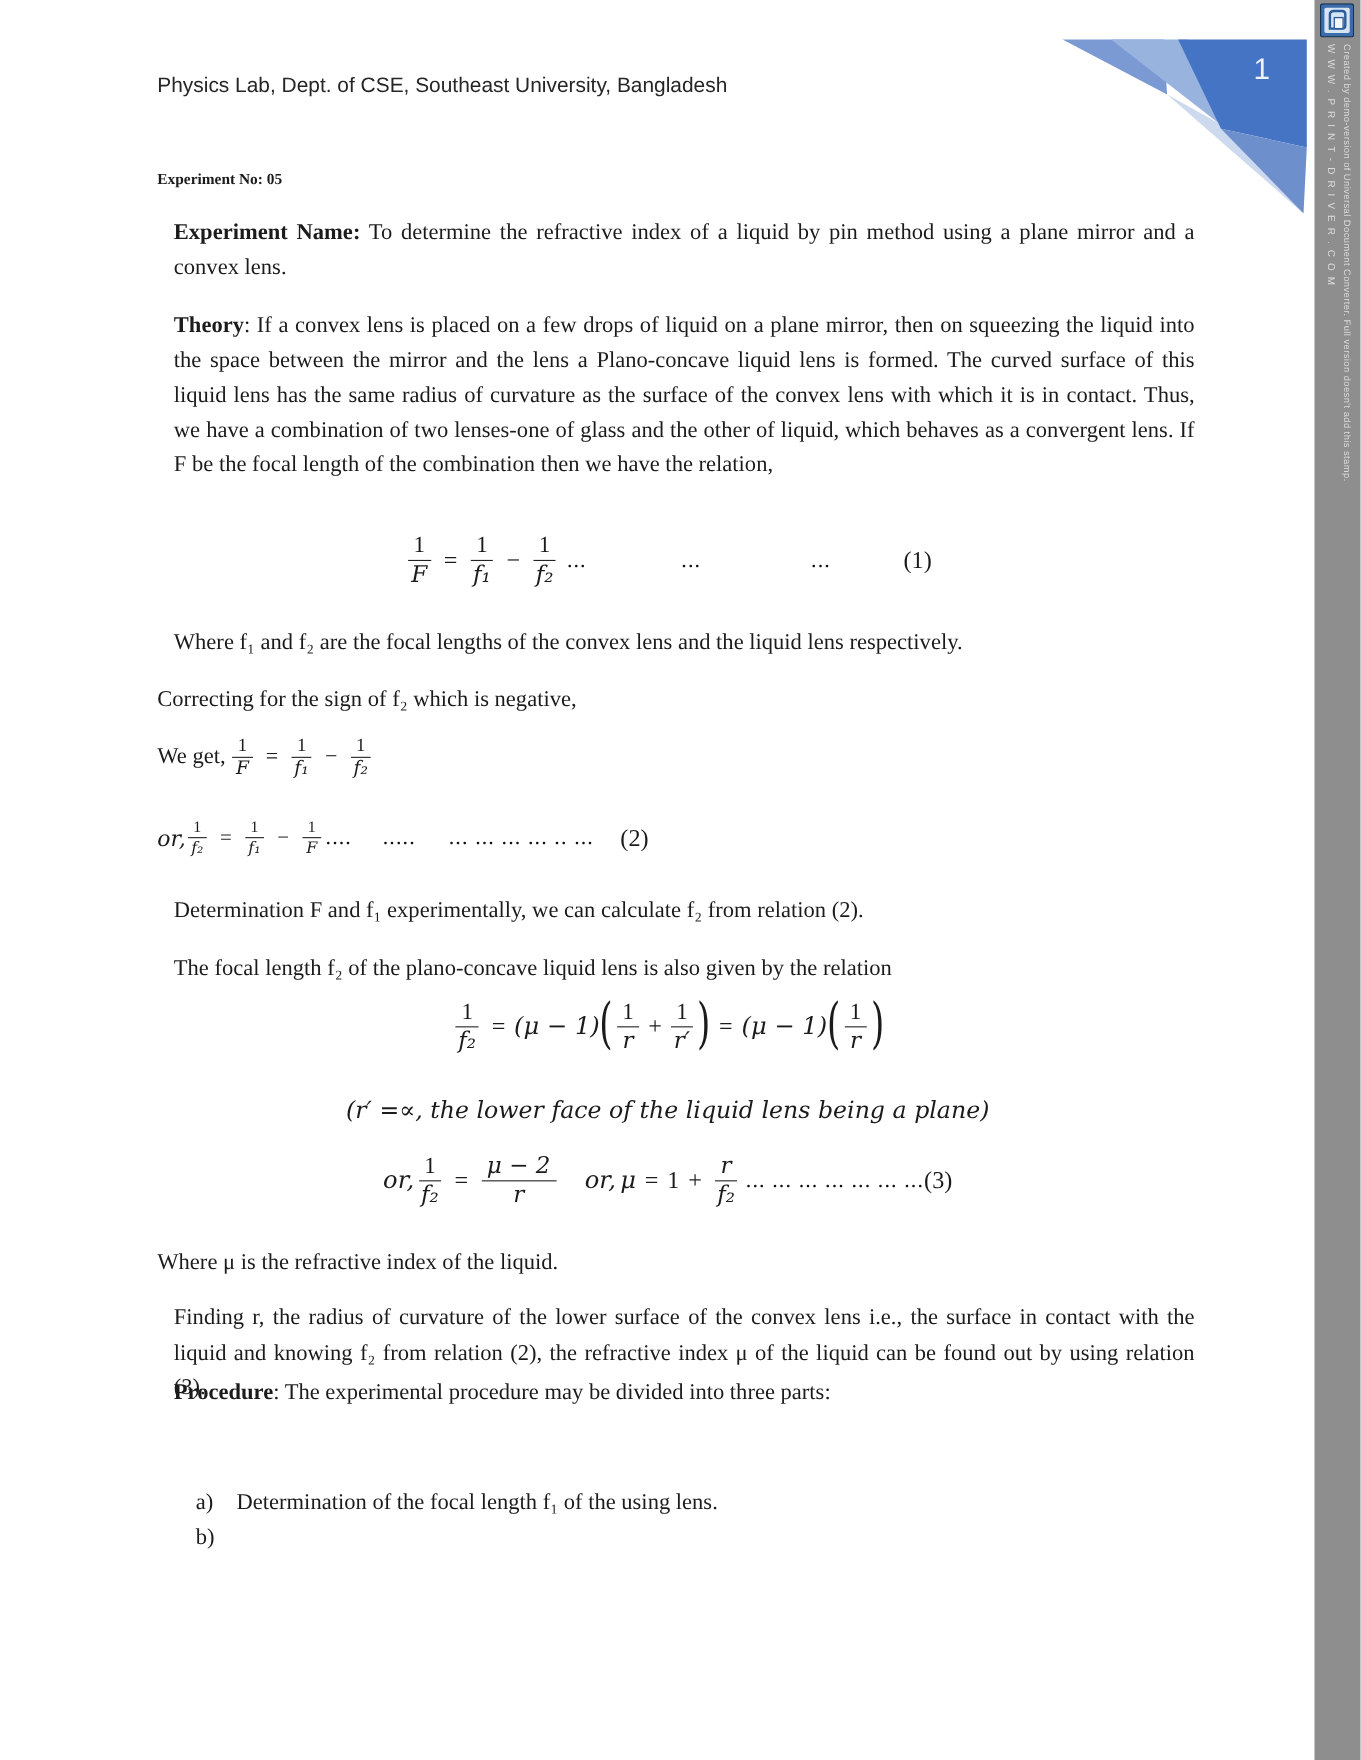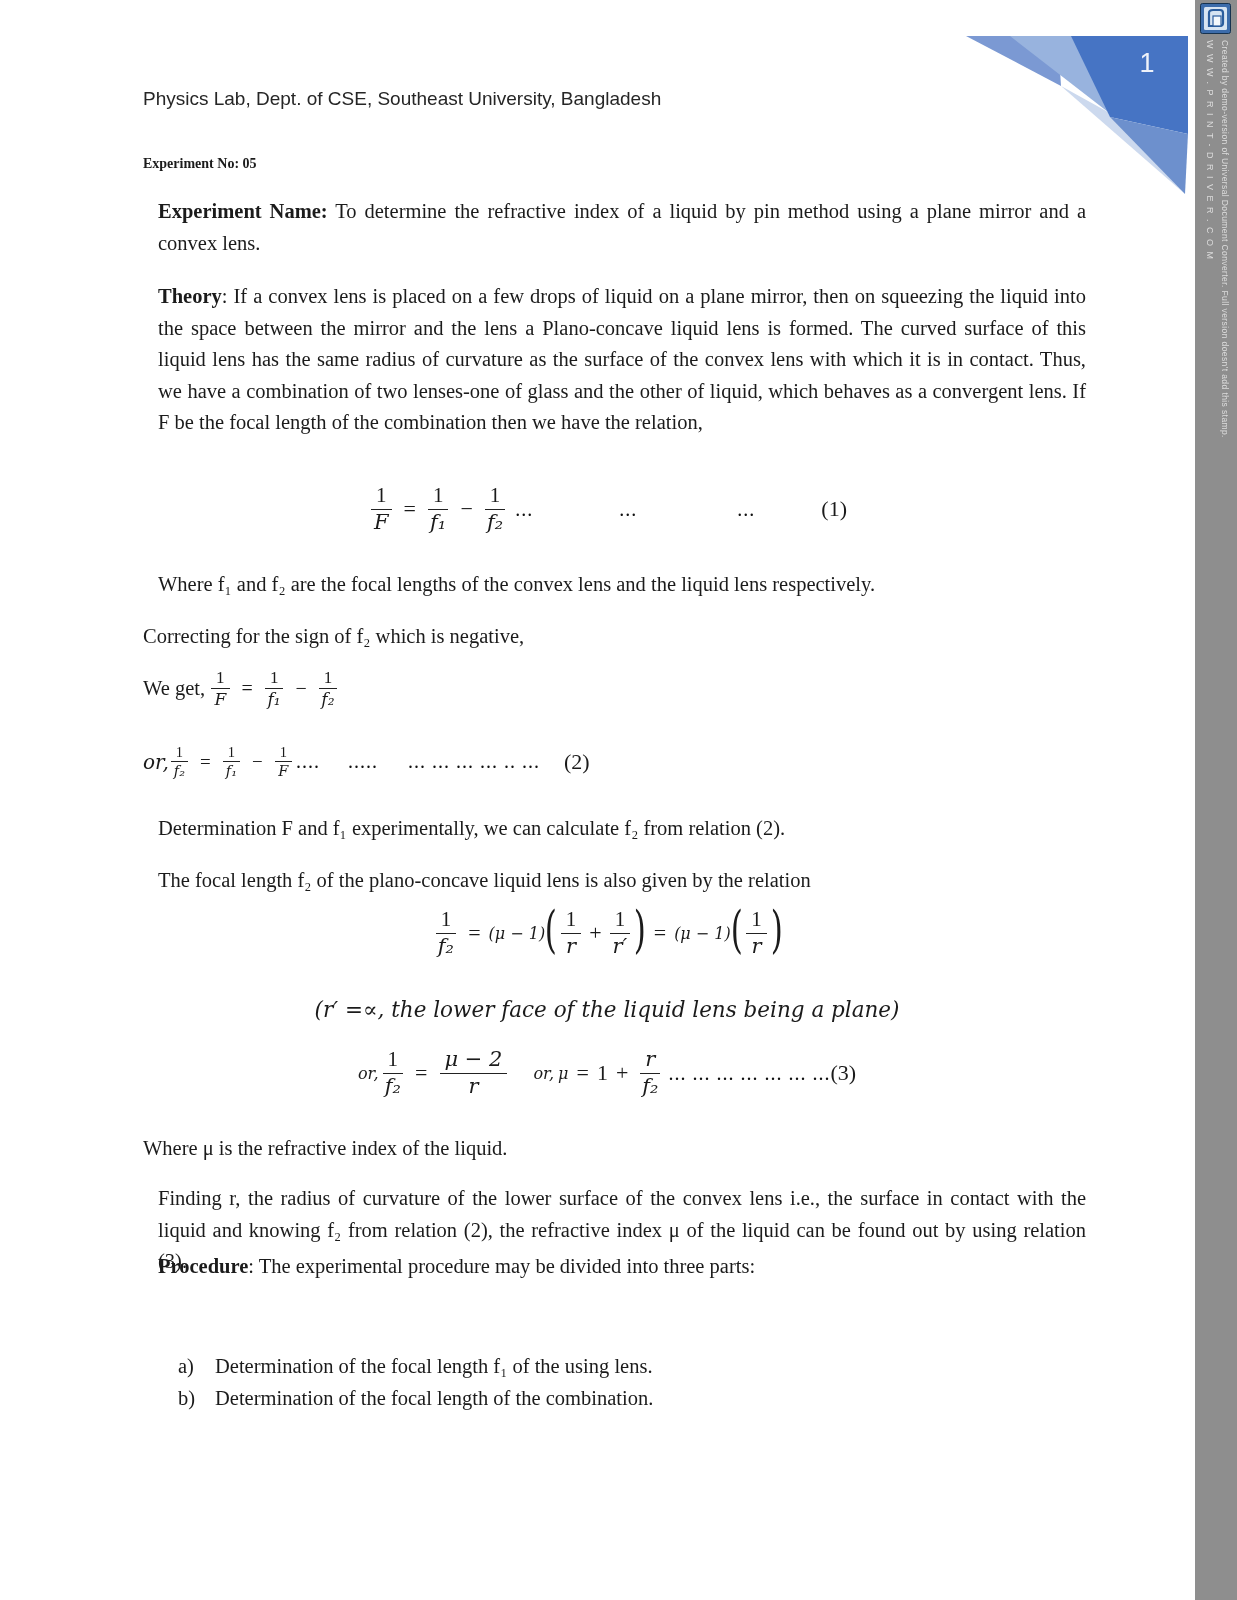--- a/index.html
+++ b/index.html
@@ -26,21 +26,21 @@
   .frac .den { padding-top:1px; }
   .var { font-style:italic; font-family:"DejaVu Serif",serif; }
   .op { margin:0 8px; }
   .eq-display .frac { font-size:21px; }
   .eq-display .tok { font-size:22px; }
   .eq-mid .frac { font-size:17px; }
   .eq-small .frac { font-size:14.5px; }
   .dots { font-size:20px; letter-spacing:1px; color:#111; }
   .eqlabel { font-size:22px; }
   .bp { font-family:"DejaVu Serif",serif; font-size:50px; font-weight:300; line-height:0; transform:scaleX(.62); display:inline-block; margin:0 -4px; padding-bottom:6px; }
-  .mathtext { font-style:italic; font-family:"DejaVu Serif",serif; font-size:16px; }
+  .mathtext { font-style:italic; font-family:"DejaVu Serif",serif; font-size:22px; }
 
   .note-line { font-style:italic; font-family:"DejaVu Serif",serif; font-size:21.5px; text-align:center; }
 
   .list-row { display:flex; font-size:20.5px; line-height:32px; }
   .list-marker { width:37px; }
 
   
   .decoration { left:938px; top:33px; width:252px; height:162px; }
   .page-num { left:1132px; top:48px; width:30px; text-align:center;
     font-family:"Liberation Sans","DejaVu Sans",sans-serif; font-size:27px; color:#eef2fa; }
@@ -71,21 +71,21 @@
     <rect x="4" y="4" width="23" height="23" rx="1.5" fill="#d7e4f2"></rect>
     <path d="M9 23 L9 10 Q9 7 13 7 L20 7 Q23 7 23 10 L23 20 Q23 23 20 23 Z" fill="none" stroke="#2b5d9d" stroke-width="2.2"></path>
     <rect x="13" y="13" width="8" height="10" fill="#f4f8fc" stroke="#2b5d9d" stroke-width="1.2"></rect>
   </svg>
   <div class="wm-text">
     <div class="wm-line1">Created by demo-version of Universal Document Converter. Full version doesn't add this stamp.</div>
     <div class="wm-line2">WWW.PRINT-DRIVER.COM</div>
   </div>
 </div>
 
-<div class="abs content header-line" style="top:88px">Physics Lab, Dept. of CSE, Southeast University, Bangladesh</div>
+<div class="abs content header-line" style="top:68px">Physics Lab, Dept. of CSE, Southeast University, Bangladesh</div>
 
 <div class="abs content b" style="top:156px;font-size:14px">Experiment No: 05</div>
 
 <div class="abs content para justify" style="top:196px">
   <span class="b">Experiment Name:</span><span> To determine the refractive index of a liquid by pin method using a plane mirror and a convex lens.</span>
 </div>
 
 <div class="abs content para justify" style="top:281px">
   <span class="b">Theory</span><span>: If a convex lens is placed on a few drops of liquid on a plane mirror, then on squeezing the liquid into the space between the mirror and the lens a Plano-concave liquid lens is formed. The curved surface of this liquid lens has the same radius of curvature as the surface of the convex lens with which it is in contact. Thus, we have a combination of two lenses-one of glass and the other of liquid, which behaves as a convergent lens. If F be the focal length of the combination then we have the relation,</span>
 </div>
@@ -221,15 +221,14 @@
   <span class="b">Procedure</span><span>: The experimental procedure may be divided into three parts:</span>
 </div>
 
 <div class="abs" style="left:178px; top:1350px; width:893px">
   <div class="list-row">
     <span class="list-marker">a)</span>
     <span>Determination of the focal length f₁ of the using lens.</span>
   </div>
   <div class="list-row">
     <span class="list-marker">b)</span>
-    <span>Determination of the focal length of the combination.</span>
   </div>
 </div>
 
 </body></html>

